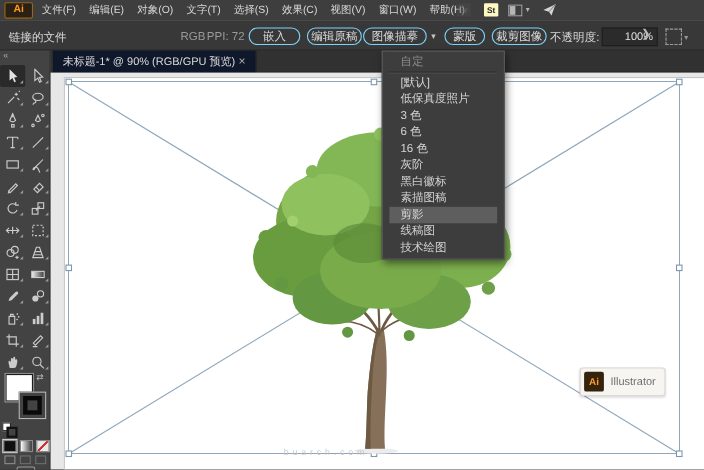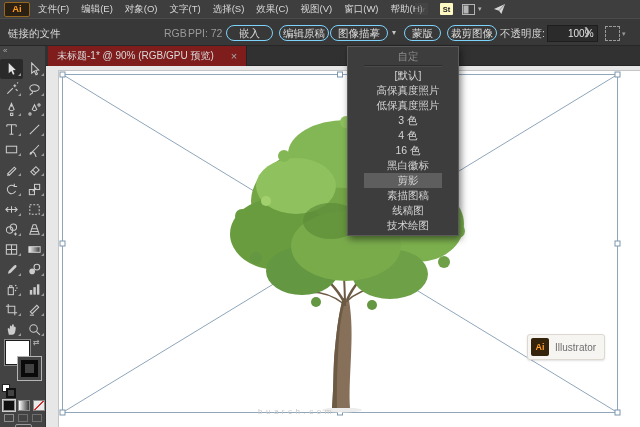--- a/index.html
+++ b/index.html
@@ -34,22 +34,22 @@
   .b-mask{left:404px;width:37px;}
   .b-crop{left:447px;width:50px;}
   .op-label{left:500px;}
   .op-box{position:absolute;left:547px;top:6px;width:29px;height:15px;background:#2b2b2b;border:1px solid #1e1e1e;
           color:#e2e2e2;font-size:10px;line-height:15px;padding-left:20px;}
   .op-chev{position:absolute;left:583px;top:7px;color:#bbb;font-size:10px;}
   .bbox-icon{position:absolute;left:605px;top:7px;width:13px;height:13px;border:1px dashed #9a9a9a;}
   .bbox-chev{position:absolute;left:622px;top:11px;color:#9a9a9a;font-size:7px;}
   
   .tabbar{position:absolute;left:46px;top:46px;right:0;height:20px;background:#313131;border-bottom:1px solid #262626;box-sizing:border-box;}
-  .tab{position:absolute;left:2px;top:0;height:20px;background:#7f1d1d;display:flex;align-items:center;
-       padding:0 9px;gap:17px;font-size:10px;color:#dadada;border-right:1px solid #232323;}
+  .tab{position:absolute;left:2px;top:0;height:20px;background:#0f172a;display:flex;align-items:center;
+       padding:0 9px;gap:3px;font-size:10px;color:#dadada;border-right:1px solid #232323;}
   .tab .close{color:#a8a8a8;font-size:11px;line-height:10px;}
   
   .toolbar{position:absolute;left:0;top:46px;width:46px;height:381px;background:#434343;border-right:1px solid #323232;box-sizing:border-box;}
   .collapse{position:absolute;left:3px;top:0px;color:#aaa;font-size:8px;}
   .tools{position:absolute;left:0;top:13px;width:46px;display:grid;grid-template-columns:23px 23px;}
   .tool{height:20px;display:flex;align-items:center;justify-content:center;position:relative;}
   .tool.active{background:#2a2a2a;border-radius:2px;}
   .tool::after{content:"";position:absolute;right:2px;bottom:3px;border-left:3px solid transparent;border-bottom:3px solid #9a9a9a;}
   .tool svg{stroke:#cccccc;fill:none;stroke-width:1.1;}
   
@@ -74,21 +74,21 @@
   .artboard{position:absolute;left:12px;top:4px;right:0;bottom:0;background:#fff;border-left:1px solid #c5c5c5;border-top:1px solid #c5c5c5;}
   .ovl{position:absolute;left:0;top:0;}
   .watermark{position:absolute;left:212px;top:341px;font-size:8px;letter-spacing:3.5px;color:#c9c9c9;z-index:4;}
   .badge{position:absolute;left:481px;top:268px;height:24px;display:flex;align-items:center;gap:6px;padding:0 8px 0 3px;
          background:#f7f5f1;border:1px solid #ddd8d0;border-radius:3px;box-shadow:0 1px 2px rgba(0,0,0,.12);z-index:5;}
   .badge .ic{width:18px;height:18px;background:#35230b;border-radius:2px;color:#ff9c33;font-size:9px;font-weight:bold;
              display:flex;align-items:center;justify-content:center;}
   .badge .lb{font-size:10px;color:#6f6f6f;}
   
   .tmenu{position:absolute;left:347px;top:46px;width:112px;background:#3d3d3d;border:1px solid #5a5a5a;
-         box-shadow:2px 3px 7px rgba(0,0,0,.5);z-index:30;padding:2px 16px;box-sizing:border-box;text-align:center;}
+         box-shadow:2px 3px 7px rgba(0,0,0,.5);z-index:30;padding:2px 6px;box-sizing:border-box;}
   .titem{height:15px;line-height:15px;padding-left:10px;font-size:10.5px;color:#d4d4d4;white-space:nowrap;cursor:default;}
   .titem.dis{color:#8b8b8b;}
   .titem.hl{background:#5e5e5e;}
   .tsep{height:0;border-top:1px solid #2c2c2c;border-bottom:1px solid #4a4a4a;margin:1px 0;}
 </style>
 </head>
 <body>
 
 <svg style="position:absolute;width:0;height:0" aria-hidden="true">
   <defs>
@@ -500,25 +500,25 @@
     <div class="badge">
       <div class="ic">Ai</div>
       <div class="lb">Illustrator</div>
     </div>
   </div>
 
   <div class="tmenu">
       <div class="titem dis">自定</div>
       <div class="tsep"></div>
       <div class="titem">[默认]</div>
-      <div class="titem">高保真度照片</div>
       <div class="titem">低保真度照片</div>
       <div class="titem">3 色</div>
-      <div class="titem">4 色</div>
+      <div class="titem">6 色</div>
       <div class="titem">16 色</div>
+      <div class="titem">灰阶</div>
       <div class="titem">黑白徽标</div>
+      <div class="titem">素描图稿</div>
       <div class="titem hl">剪影</div>
-      <div class="titem">素描图稿</div>
       <div class="titem">线稿图</div>
       <div class="titem">技术绘图</div>
     </div>
 
 </div>
 
 </body></html>

